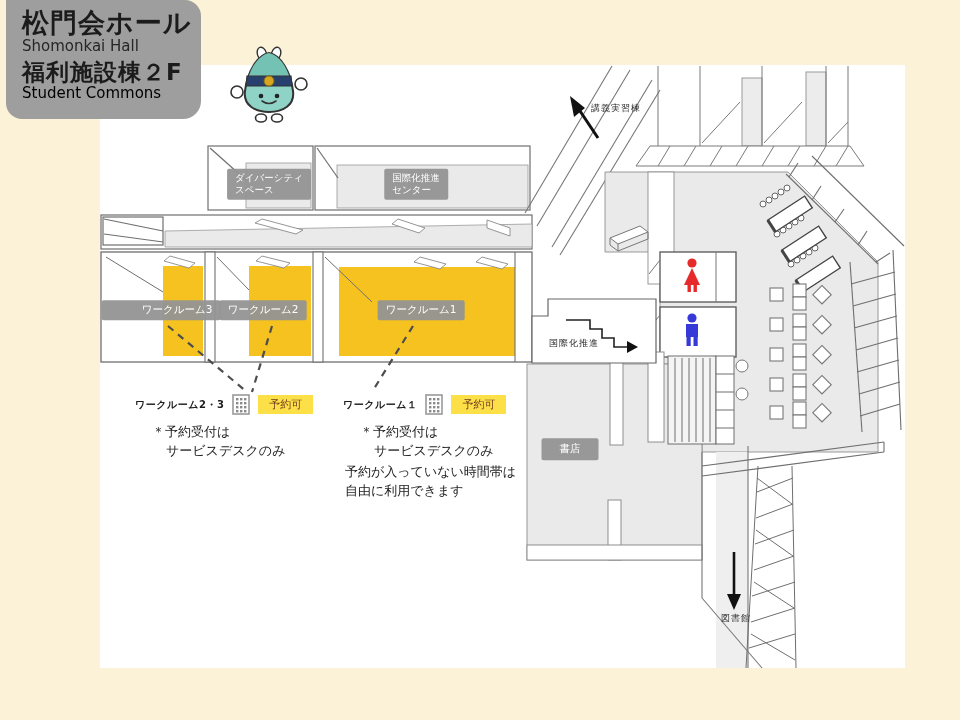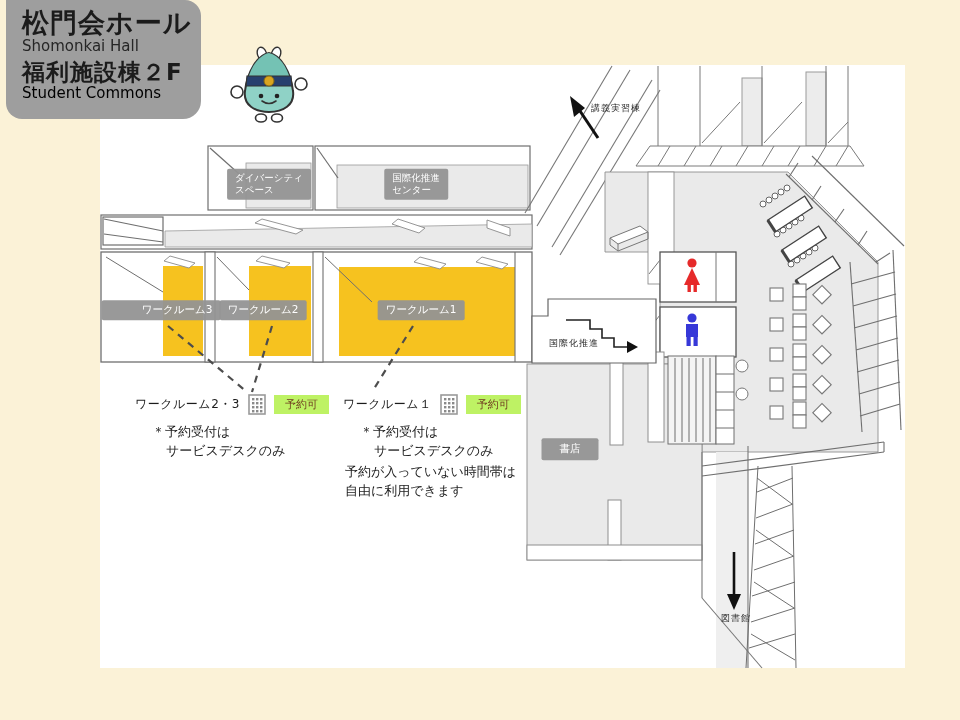--- a/index.html
+++ b/index.html
@@ -21,22 +21,22 @@
         color:#fff;border-radius:2px;text-align:left;white-space:pre-line;
         font-size:10.5px;line-height:1.3;padding:3px 8px;}
   .pill.small{font-size:9.5px;}
 
   
   .dir{position:absolute;font-size:9px;color:#2c2c2c;letter-spacing:1px;white-space:nowrap;}
 
   
   .anno{position:absolute;color:#1c1c1c;}
   .anno-head{display:flex;align-items:center;gap:8px;}
-  .anno-title{font-size:12px;font-weight:normal;letter-spacing:.5px;}
-  .badge{background:#bef264;color:#6E3A1F;font-size:11px;padding:4px 11px;line-height:1;}
+  .anno-title{font-size:10px;font-weight:bold;letter-spacing:.5px;}
+  .badge{background:#fde047;color:#6E3A1F;font-size:11px;padding:4px 11px;line-height:1;}
   .cal-icon{display:inline-block;}
   .notes{margin-top:8px;font-size:13px;line-height:1.45;padding-left:17px;}
   .notes .indent{padding-left:14px;}
   .notes2{margin-top:2px;font-size:13px;line-height:1.45;padding-left:2px;}
 </style>
 </head>
 <body>
 
 <div class="page">
 

